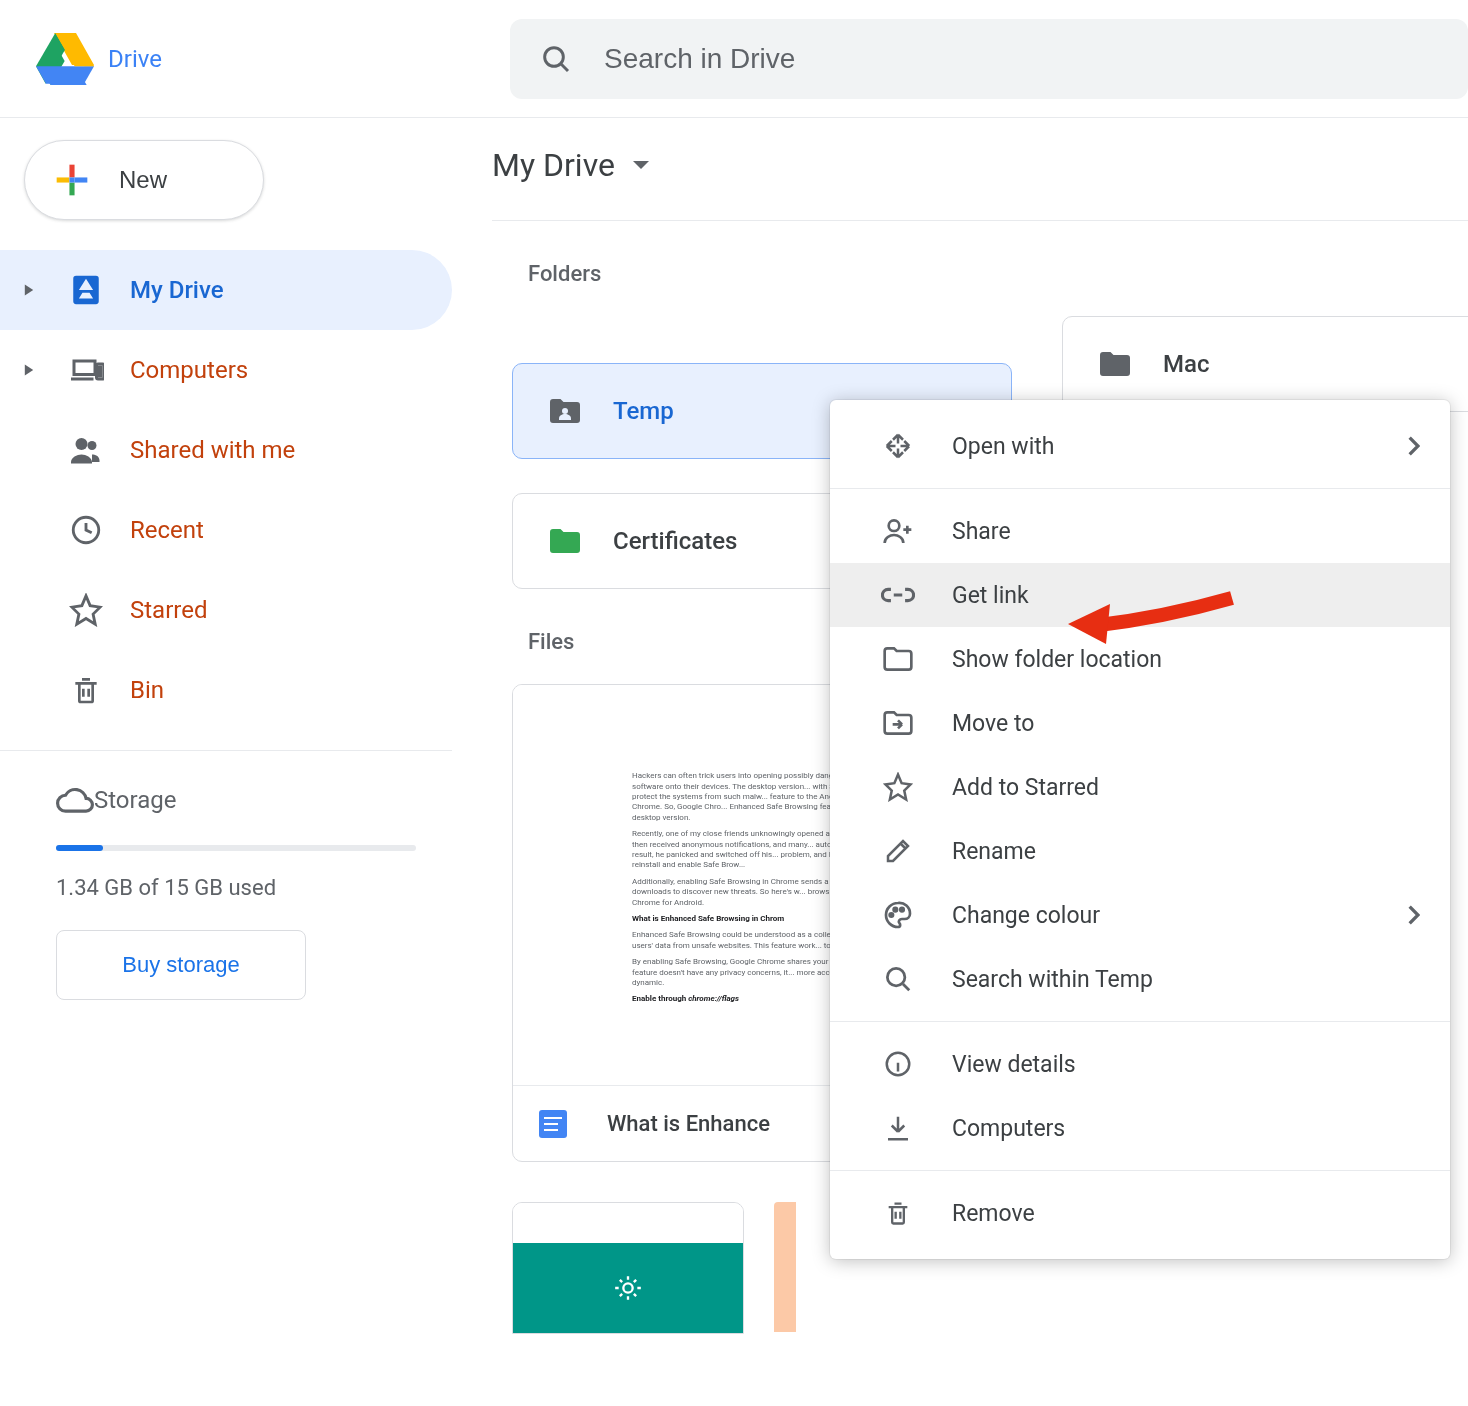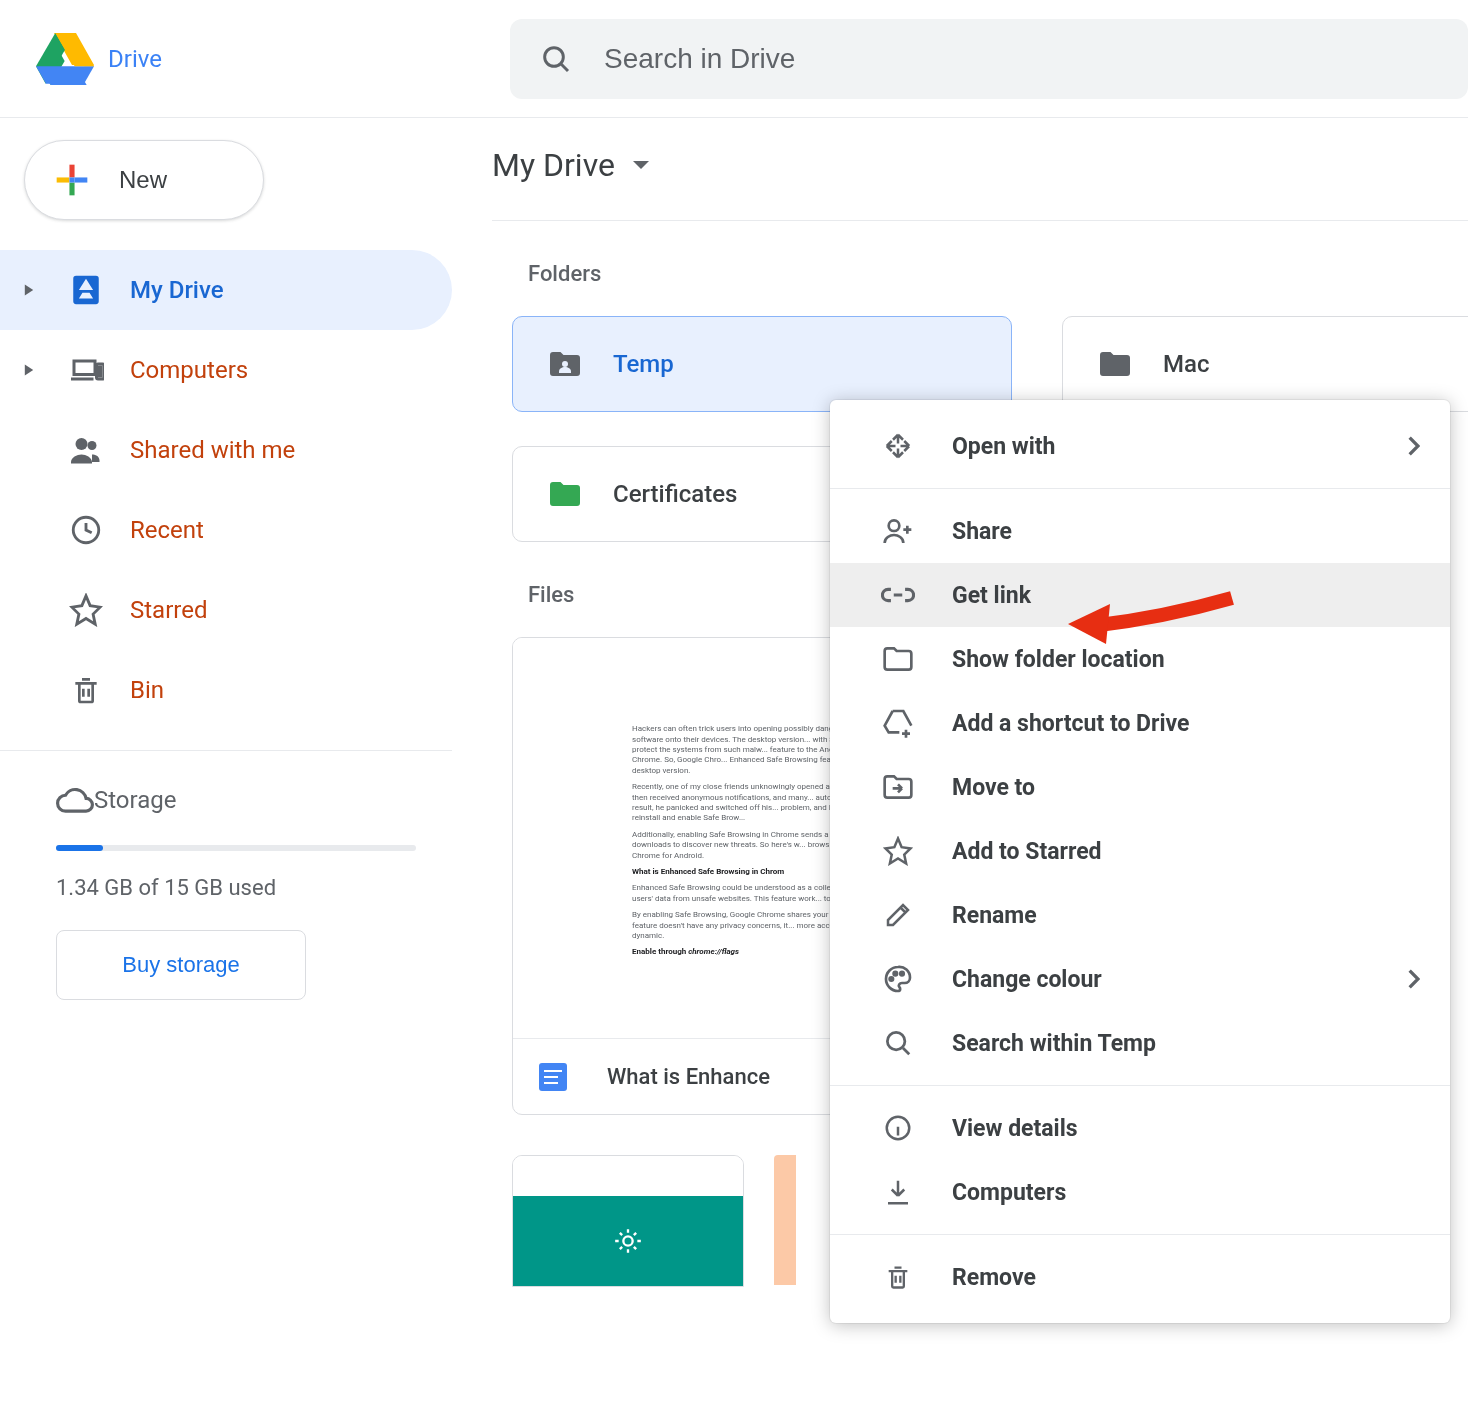--- a/index.html
+++ b/index.html
@@ -180,20 +180,21 @@
   gap: 30px;
   font-size: 24px;
   font-weight: 500;
   color: #3c4043;
   cursor: pointer;
 }
 .folder-card.selected {
   background: #e8f0fe;
   border-color: #8ab4f8;
   color: #1967d2;
+  margin-top: 47px;
 }
 
 .file-card {
   width: 500px;
   margin-left: 20px;
   border: 1px solid #dadce0;
   border-radius: 10px;
   overflow: hidden;
 }
 .file-preview {
@@ -245,21 +246,20 @@
 .ctx-menu {
   position: absolute;
   left: 830px;
   top: 400px;
   width: 620px;
   background: #fff;
   border-radius: 6px;
   box-shadow: 0 2px 18px rgba(0,0,0,.25), 0 0 0 1px rgba(0,0,0,.05);
   padding: 14px 0;
   z-index: 100;
-  font-weight: bold;
 }
 .ctx-item {
   height: 64px;
   display: flex;
   align-items: center;
   padding: 0 30px 0 50px;
   gap: 36px;
   font-size: 23px;
   color: #3c4043;
   cursor: pointer;
@@ -547,28 +547,20 @@
 
   <div class="ctx-item">
     <span class="ctx-ico">
       <svg width="32" height="28" viewBox="0 0 24 20" fill="none" stroke="#5f6368" stroke-width="2">
           <path d="M2 4a2 2 0 0 1 2-2h5l2 2h9a2 2 0 0 1 2 2v10a2 2 0 0 1-2 2H4a2 2 0 0 1-2-2z"></path>
         </svg>
     </span>
     <span>Show folder location</span>
   </div>
 
-  <div class="ctx-item">
-    <span class="ctx-ico">
-      <svg width="32" height="32" viewBox="0 0 24 24" fill="none" stroke="#5f6368" stroke-width="2">
-          <path d="M8 3L2 14l3 5h8M8 3h8l6 11M18 17v6M15 20h6"></path>
-        </svg>
-    </span>
-    <span>Add a shortcut to Drive</span>
-  </div>
 
   <div class="ctx-item">
     <span class="ctx-ico">
       <svg width="32" height="28" viewBox="0 0 24 20" fill="none" stroke="#5f6368" stroke-width="2">
           <path d="M2 4a2 2 0 0 1 2-2h5l2 2h9a2 2 0 0 1 2 2v10a2 2 0 0 1-2 2H4a2 2 0 0 1-2-2z"></path>
           <path d="M8 11h7m0 0-3-3m3 3-3 3"></path>
         </svg>
     </span>
     <span>Move to</span>
   </div>

